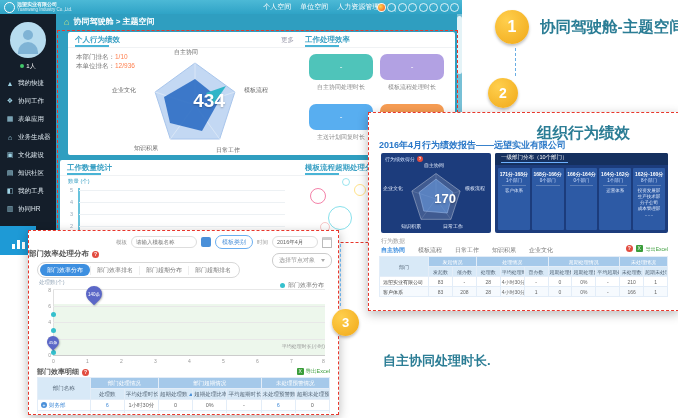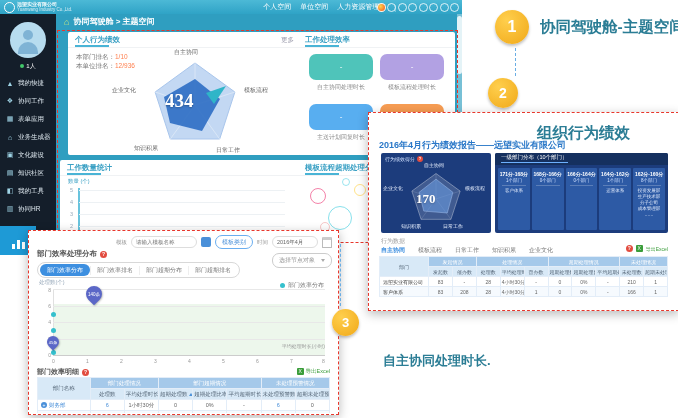--- a/index.html
+++ b/index.html
@@ -33,21 +33,21 @@
   .crumbbar{left:8px;top:2px;color:#fff;font-size:8px;font-weight:bold;display:flex;align-items:center;gap:4px;}
   .home-ic{color:#d3ef7a;font-size:9px;}
   .panel{position:absolute;background:#fff;border-radius:2px;overflow:hidden;}
   .ptitle{position:absolute;left:7px;top:3px;font-size:7.5px;font-weight:bold;color:#3aa0c4;}
   .punder{position:absolute;left:7px;top:13px;width:34px;height:2px;background:#49b4d6;}
   .pmore{position:absolute;right:7px;top:4px;font-size:6.5px;color:#99a;}
   .phead-line{position:absolute;left:0;top:15px;width:100%;height:1px;background:#f0f2f4;}
   .rankline{font-size:6.5px;color:#777;line-height:9px;}
   .rankline b{color:#ff8050;font-weight:normal;}
   .rlabel{position:absolute;font-size:6px;color:#666;white-space:nowrap;}
-  .score-big{position:absolute;color:#fff;font-weight:bold;text-shadow:0 1px 2px rgba(0,0,0,.25);text-align:left;font-family:Liberation Serif, serif;}
+  .score-big{position:absolute;color:#fff;font-weight:bold;text-shadow:0 1px 2px rgba(0,0,0,.25);text-align:right;}
   .card{position:absolute;width:64px;height:26px;border-radius:7px;color:#fff;font-size:8px;text-align:center;line-height:26px;}
   .cardlbl{position:absolute;width:64px;text-align:center;font-size:6px;color:#888;}
   .legend-row{font-size:6px;color:#777;display:flex;align-items:center;gap:3px;justify-content:flex-end;}
   .sw{display:inline-block;width:8px;height:4px;border-radius:2px;}
   .gline{position:absolute;height:1px;background:#edf1f4;}
   .gtick{position:absolute;font-size:5.5px;color:#9ab;}
   .vax{position:absolute;width:2px;background:#69c3dd;}
   .bub{position:absolute;border-radius:50%;opacity:.55;}
   .scrollbar{right:0;top:0;width:5px;height:227px;background:rgba(255,255,255,.35);}
   .sthumb{position:absolute;right:0;top:2px;width:5px;height:58px;border-radius:3px;background:rgba(255,255,255,.8);}
@@ -306,21 +306,21 @@
     <span style="width:10px;height:10px;border-radius:2px;background:#4a90d9;display:inline-block;"></span>
     <span class="pill-btn">模板类别</span>
     <span class="flabel">时间</span>
     <input class="mini-input" style="width: 46px;" value="2016年4月">
     <span class="cal"></span>
   </div>
   <div class="w node-select" style="right:6px;top:22px;">
     <span>选择节点对象</span>
     <span class="sel-caret"></span>
   </div>
-  <div class="w sec-title" style="left:8px;top:18px;justify-content:center;">
+  <div class="w sec-title" style="left:0;top:18px;justify-content:center;">
     <span>部门效率处理分布</span>
       <span class="help"></span>
   </div>
   <div class="w ptabs" style="left:8px;top:31px;">
     <span class="ptab active">部门效率分布</span>
     <span class="ptab">部门效率排名</span>
     <span class="ptab">部门超期分布</span>
     <span class="ptab">部门超期排名</span>
   </div>
   <div class="w legend-row" style="right:14px;top:50px;">

